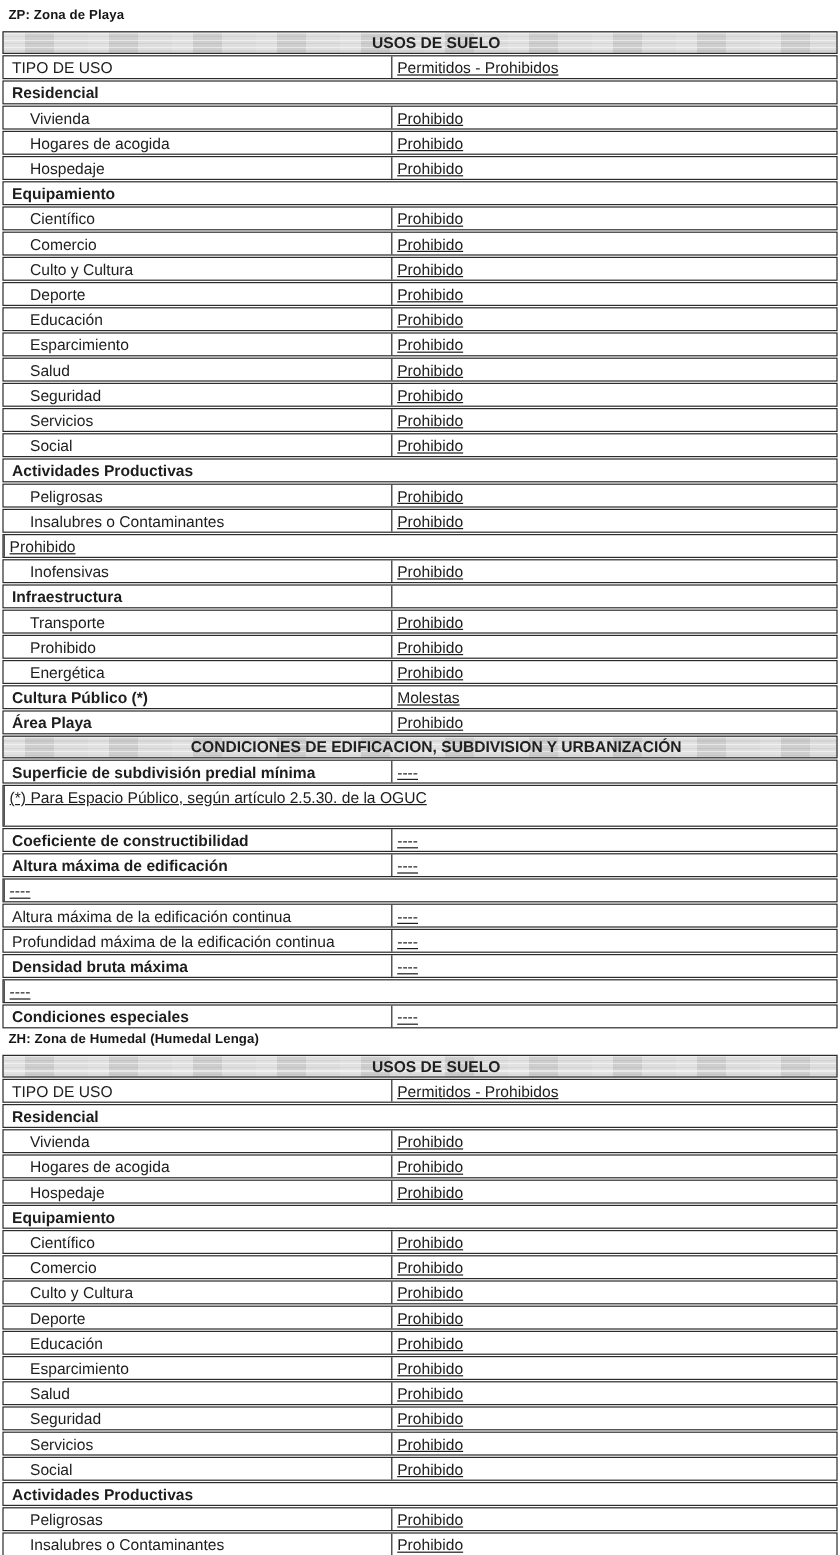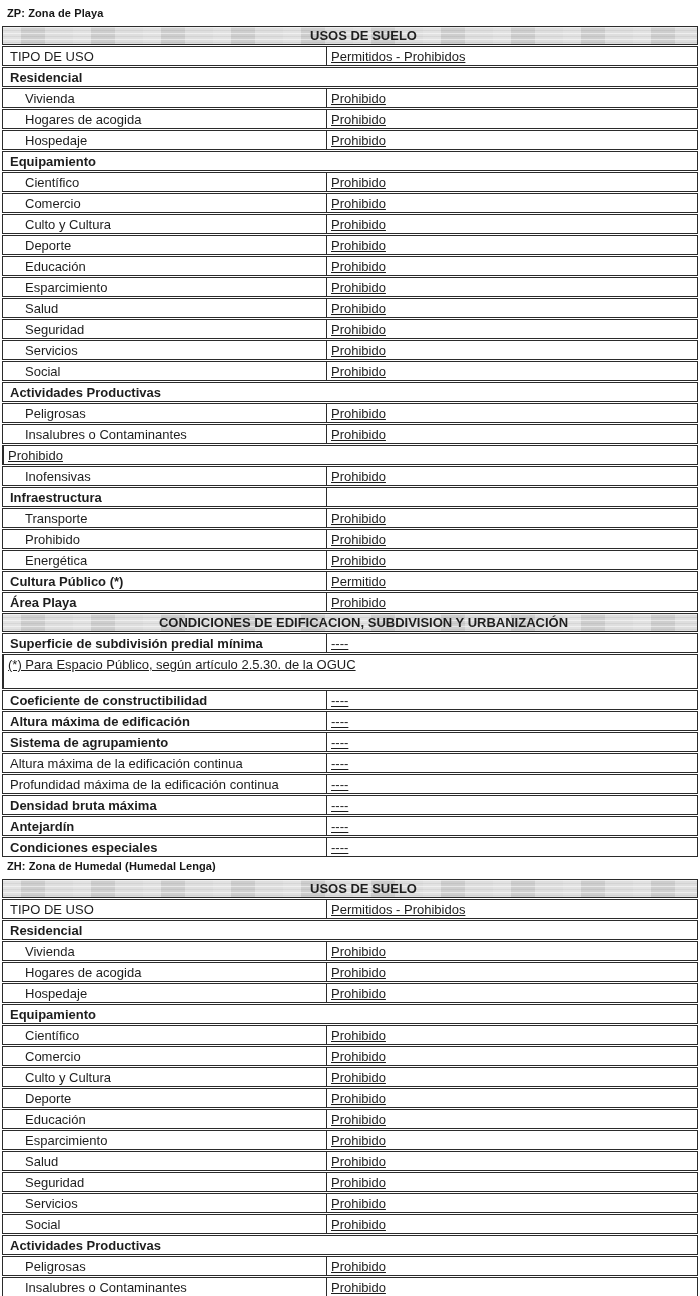--- a/index.html
+++ b/index.html
@@ -148,21 +148,21 @@
         <div class="row">
           <div class="lbl indent">Prohibido</div>
           <div class="val">Prohibido</div>
         </div>
         <div class="row">
           <div class="lbl indent">Energética</div>
           <div class="val">Prohibido</div>
         </div>
         <div class="row">
           <div class="lbl b">Cultura Público (*)</div>
-          <div class="val">Permitido</div>
+          <div class="val">Molestas</div>
         </div>
         <div class="row">
           <div class="lbl b">Área Playa</div>
           <div class="val">Prohibido</div>
         </div>
       </div>
       <div class="ztable">
         <div class="hdr">CONDICIONES DE EDIFICACION, SUBDIVISION Y URBANIZACIÓN</div>
         <div class="row">
           <div class="lbl b">Superficie de subdivisión predial mínima</div>
@@ -173,37 +173,35 @@
         </div>
         <div class="row">
           <div class="lbl b">Coeficiente de constructibilidad</div>
           <div class="val">----</div>
         </div>
         <div class="row">
           <div class="lbl b">Altura máxima de edificación</div>
           <div class="val">----</div>
         </div>
         <div class="row">
-          <div class="lbl b">Sistema de agrupamiento</div>
           <div class="val">----</div>
         </div>
         <div class="row">
           <div class="lbl">Altura máxima de la edificación continua</div>
           <div class="val">----</div>
         </div>
         <div class="row">
           <div class="lbl">Profundidad máxima de la edificación continua</div>
           <div class="val">----</div>
         </div>
         <div class="row">
           <div class="lbl b">Densidad bruta máxima</div>
           <div class="val">----</div>
         </div>
         <div class="row">
-          <div class="lbl b">Antejardín</div>
           <div class="val">----</div>
         </div>
         <div class="row">
           <div class="lbl b">Condiciones especiales</div>
           <div class="val">----</div>
         </div>
       </div>
     </div>
     <div class="zone">
       <div class="zone-title">ZH: Zona de Humedal (Humedal Lenga)</div>

